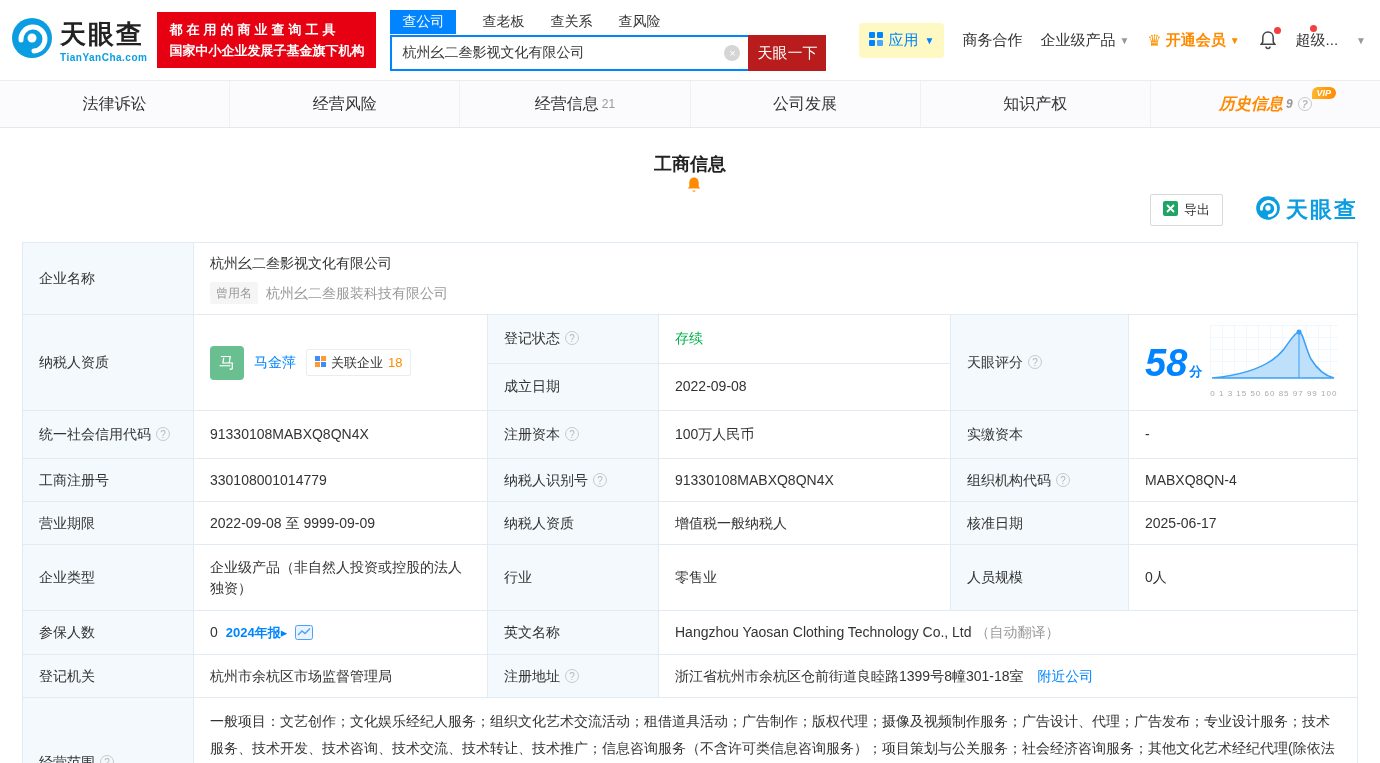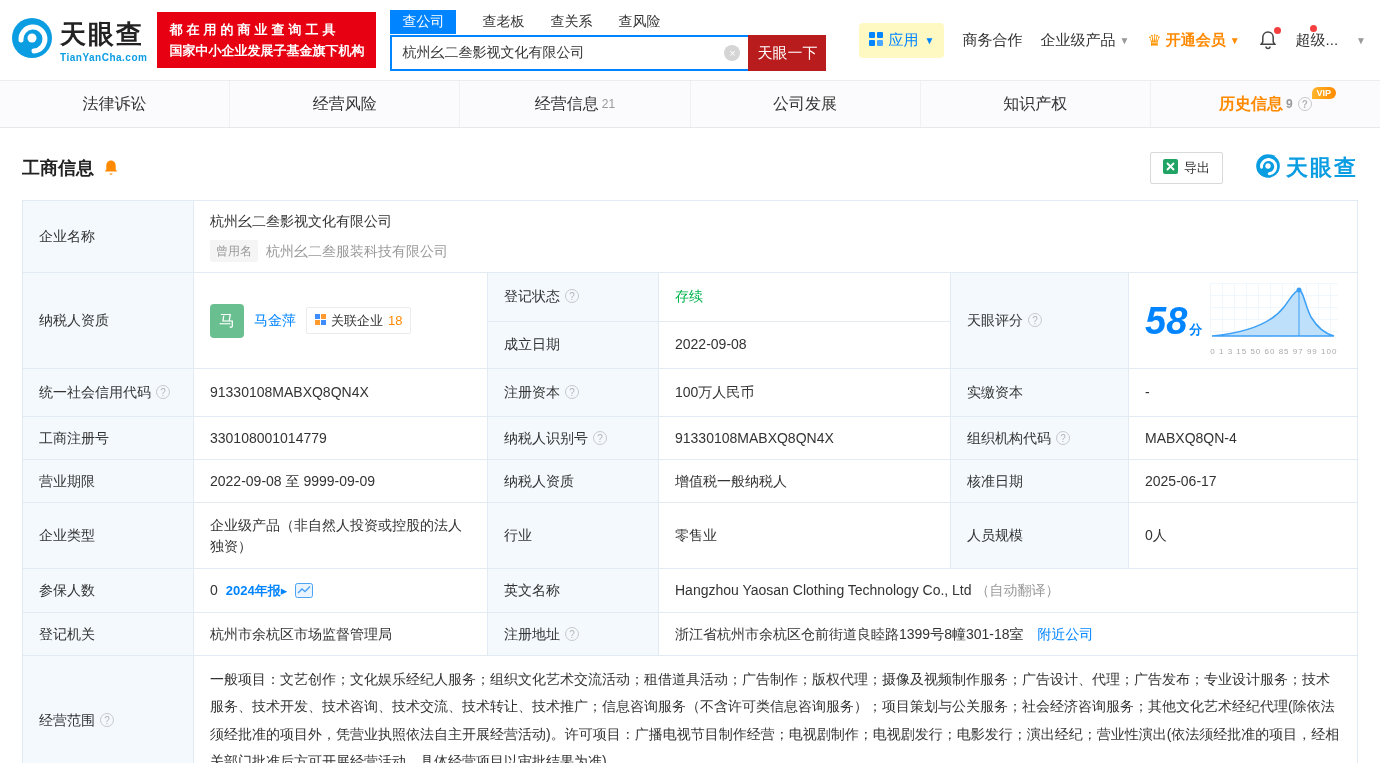--- a/index.html
+++ b/index.html
@@ -49,26 +49,26 @@
   
   .nav-tabs { display:flex; height:48px; background:#fbfbfd;
     border-top:1px solid #ececec; border-bottom:1px solid #e7e7e7; }
   .nav-tab { flex:1; display:flex; align-items:center; justify-content:center;
     font-size:16px; color:#333; border-right:1px solid #f0f0f0; cursor:pointer;
     position:relative; }
   .nav-tab:last-child { border-right:none; }
   .nav-tab.active { background:#fff; color:#0084ff; font-weight:bold; }
   .nav-tab .cnt { font-size:12px; vertical-align:super; margin-left:3px; color:#999; }
   .nav-tab.active .cnt { color:#0084ff; }
-  .nav-tab.history { color:#ff8a00; font-weight:bold; }
+  .nav-tab.history { color:#ff8a00; font-weight:bold;font-style:italic; }
   .vip-badge { position:absolute; top:6px; right:44px; background:linear-gradient(90deg,#ffb62c,#ff8a00);
     color:#fff; font-size:9px; font-weight:bold; padding:1px 5px; border-radius:6px 6px 6px 0; }
 
   
-  .section-head { display:flex; align-items:center; margin:24px 22px 16px; }
+  .section-head { display:flex; align-items:center; margin:24px 22px 16px;flex-direction:column; }
   .section-title { font-size:18px; font-weight:bold; color:#222; }
   .title-bell { margin-left:8px; display:flex; cursor:pointer; }
   .head-right { margin-left:auto; display:flex; align-items:center; gap:32px; }
   .export-btn { border:1px solid #d9d9d9; border-radius:2px; padding:6px 12px;
     display:flex; align-items:center; gap:6px; font-size:13px; color:#333; cursor:pointer; background:#fff; }
   .brand { display:flex; align-items:center; gap:5px; }
   .brand-cn { font-size:22px; font-weight:bold; color:#0b9de2; letter-spacing:2px; }
 
   
   .info-table { width:1336px; margin:0 22px; border-collapse:collapse; table-layout:fixed; }

